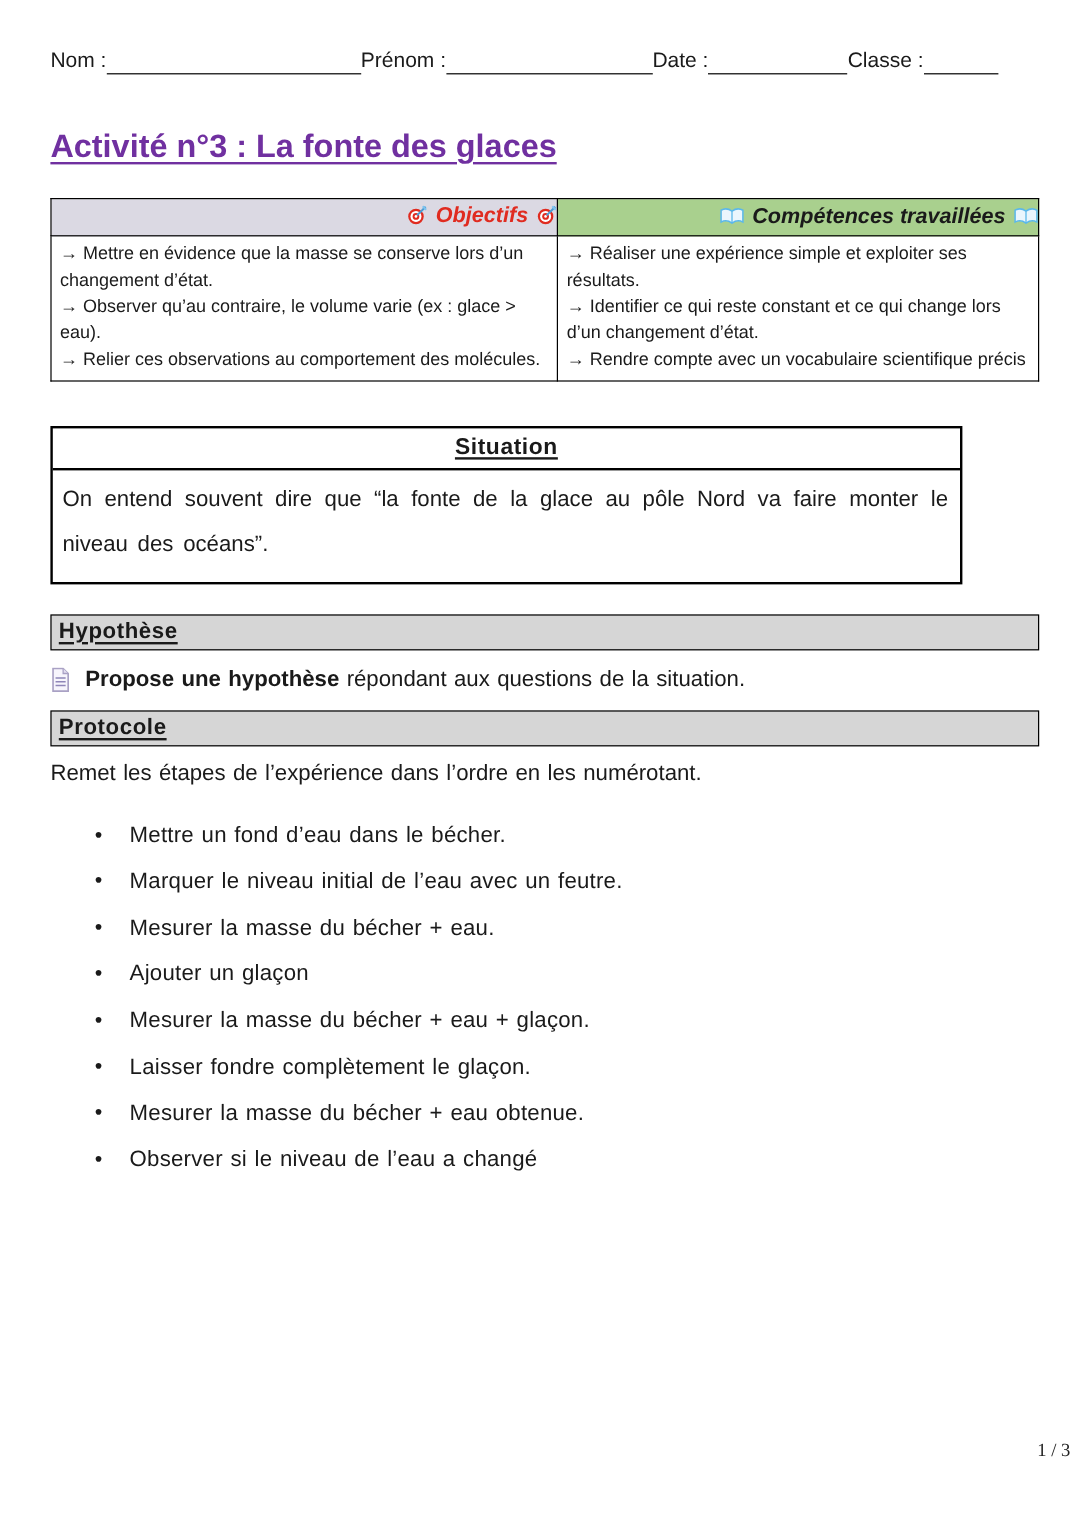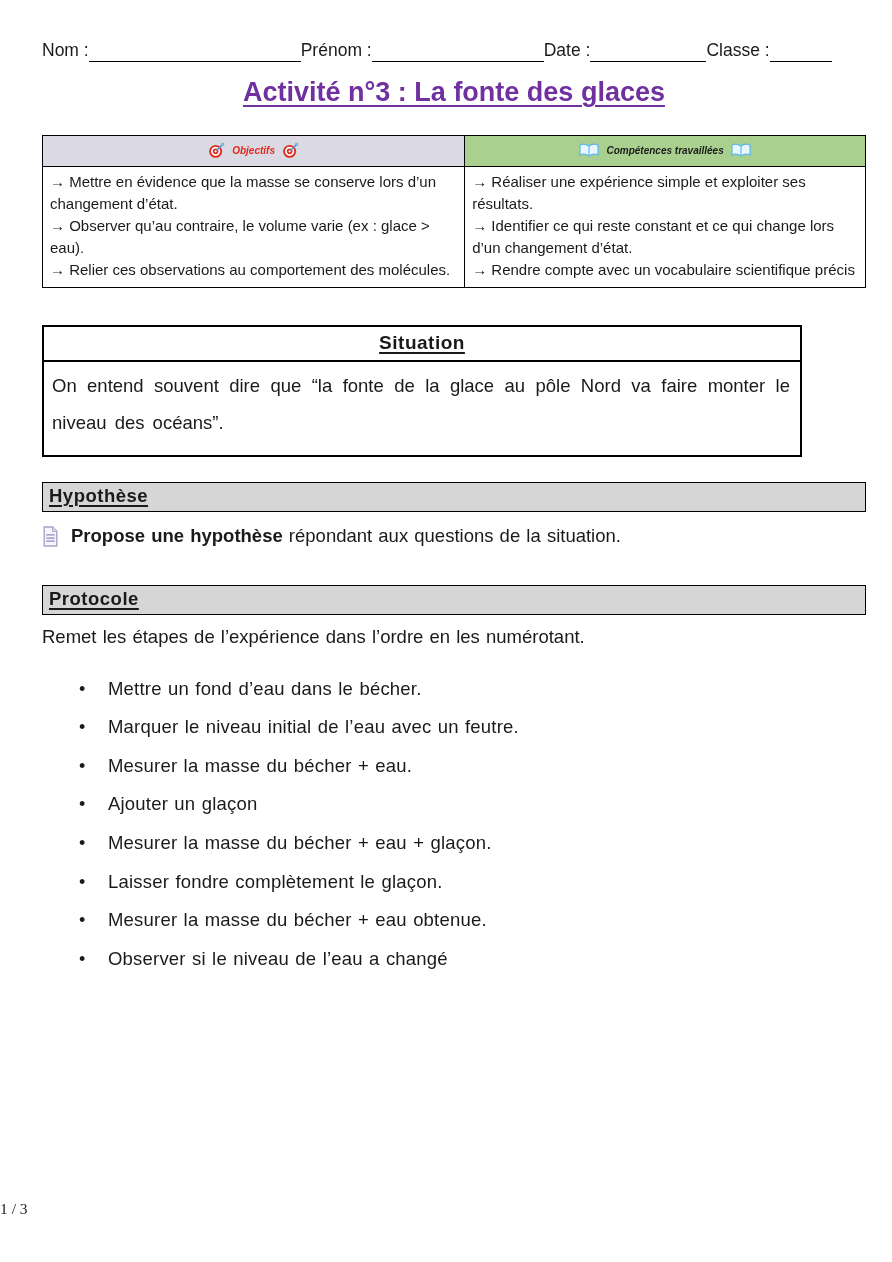--- a/index.html
+++ b/index.html
@@ -26,29 +26,29 @@
   .id-line{display:flex;align-items:flex-end;font-size:17.5px;white-space:nowrap;}
   .id-line .lbl{padding-bottom:1px;}
   .blank{border-bottom:1.6px solid #000;height:20px;display:inline-block;}
   .blank.b1{width:212px;}
   .blank.b2{width:172px;}
   .blank.b3{width:116px;}
   .blank.b4{width:62px;}
 
   
   .doc-title{
-    margin-top:15px;text-align:center;
+    margin-top:45px;
     font-size:27px;font-weight:bold;color:var(--title-purple);
     text-decoration:underline;text-decoration-thickness:2px;text-underline-offset:4px;
   }
 
   
   table.obj{margin-top:27px;width:824px;border-collapse:collapse;table-layout:fixed;}
   table.obj td,table.obj th{border:1.6px solid #000;vertical-align:top;}
-  table.obj th{height:31px;font-size:10px;font-style:italic;font-weight:bold;text-align:center;vertical-align:middle;}
+  table.obj th{height:31px;font-size:18px;font-style:italic;font-weight:bold;text-align:right;vertical-align:middle;}
   th.obj-h{background:var(--table-header-gray-bg);color:var(--objectifs-red);width:51.3%;}
   th.comp-h{background:var(--competences-green-bg);color:#1a1a1a;}
   .hdr-inner{display:inline-flex;align-items:center;gap:7px;}
   table.obj td{padding:4px 7px 6px 7px;font-size:15px;line-height:1.47;margin-left:48px;}
   table.obj td div{margin:0;}
 
   
   .situation{margin-top:37px;width:760px;border:2px solid #000;}
   .situation-head{
     text-align:center;font-size:19px;font-weight:bold;
@@ -57,41 +57,41 @@
   .situation-head span{text-decoration:underline;text-underline-offset:3px;text-decoration-thickness:2px;letter-spacing:.5px;}
   .situation-body{padding:6px 10px 14px 8px;font-size:18.5px;line-height:36.5px;text-align:justify;word-spacing:3px;}
 
   
   .section-bar{
     margin-top:25px;width:824px;background:var(--section-bar-gray);
     border:1.6px solid #000;padding:2px 6px 4px 6px;
     font-size:18.5px;font-weight:bold;letter-spacing:.5px;
   }
   .section-bar span{text-decoration:underline;text-decoration-thickness:1.8px;text-underline-offset:3px;}
-  .section-bar.protocole{margin-top:38px;}
+  .section-bar.protocole{margin-top:15px;}
 
   
   .instruction{margin-top:13px;display:flex;align-items:center;gap:12px;font-size:18.5px;word-spacing:1px;}
   .instruction .doc-icon{flex:0 0 auto;}
   .plain-line{margin-top:11px;font-size:18.5px;word-spacing:1px;}
 
   
   ul.steps{margin-top:21px;list-style:none;}
   ul.steps li{
     position:relative;padding-left:66px;font-size:18.5px;
     height:38.6px;display:flex;align-items:center;word-spacing:1px;letter-spacing:.2px;
   }
   ul.steps li::before{
     content:"•";position:absolute;left:37px;top:50%;transform:translateY(-50%);
     font-size:18px;
   }
 
   
   .footer{
-    position:absolute;left:0;top:1200px;width:892px;text-align:left;
+    position:absolute;left:0;top:1200px;width:892px;text-align:right;
     font-family:"Liberation Serif","DejaVu Serif",serif;font-size:15.5px;color:#222;
   }
 </style>
 </head>
 <body>
 
 <div class="page">
 
   <div class="id-line">
     <span class="lbl">Nom :</span>

